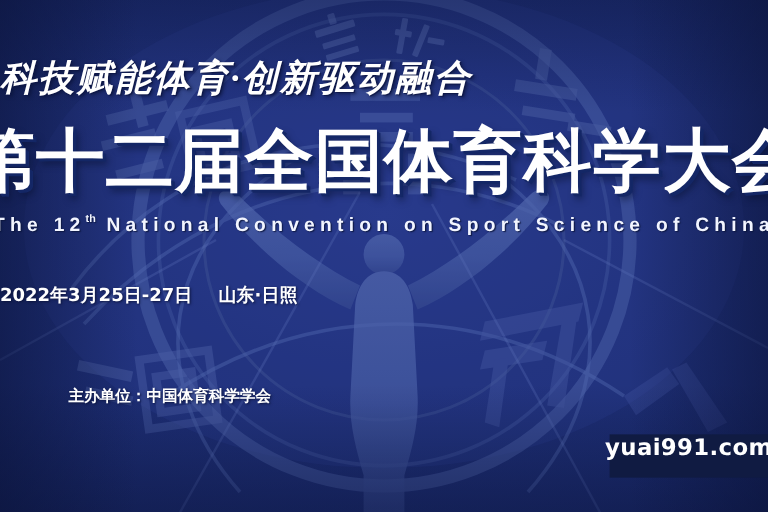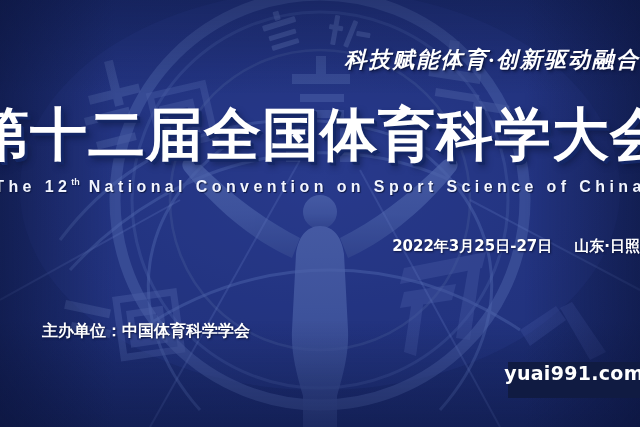--- a/index.html
+++ b/index.html
@@ -28,23 +28,23 @@
     pointer-events:none;
   }
 
   
   .bg-art { position:absolute; inset:0; }
   .bg-art svg { position:absolute; left:0; top:0; }
 
   
   .slogan {
     position:absolute; left:0; right:0; top:45px;
-    text-align:right;
+    text-align:left;
     font-family:"Liberation Serif", serif;
-    font-size:22px;
+    font-size:30px;
     font-weight:bold;
     font-style:italic;
     letter-spacing:2px;
     color:#ffffff;
     text-shadow:
       1px 1px 0 rgba(14,24,70,.85),
       2px 2px 3px rgba(10,18,55,.7);
     white-space:nowrap;
   }
 
@@ -78,35 +78,34 @@
   .sub-title sup {
     font-size:9px;
     letter-spacing:0;
     vertical-align:super;
     position:relative;
     top:-1px;
   }
 
   .date-line {
     position:absolute; left:0; right:0; top:237px;
-    text-align:right;
+    text-align:left;
     white-space:nowrap;
     font-family:"DejaVu Sans", sans-serif;
     font-size:15px;
     font-weight:bold;
     color:#ffffff;
     text-shadow:1px 1px 2px rgba(10,18,55,.85);
-    padding-left:32px;
   }
   .date-line .gap { display:inline-block; width:22px; }
 
   .orgs {
-    position:absolute; left:42px; top:321px;
-    font-family:"DejaVu Sans", sans-serif;
-    font-size:16px;
+    position:absolute; left:57px; top:321px;
+    font-family:"DejaVu Sans", sans-serif;
+    font-size:13px;
     font-weight:bold;
     line-height:20.5px;
     color:#ffffff;
     white-space:nowrap;
     text-shadow:1px 1px 2px rgba(10,18,55,.9);
   }
   .orgs .row { display:block; }
 
   
   .watermark {

